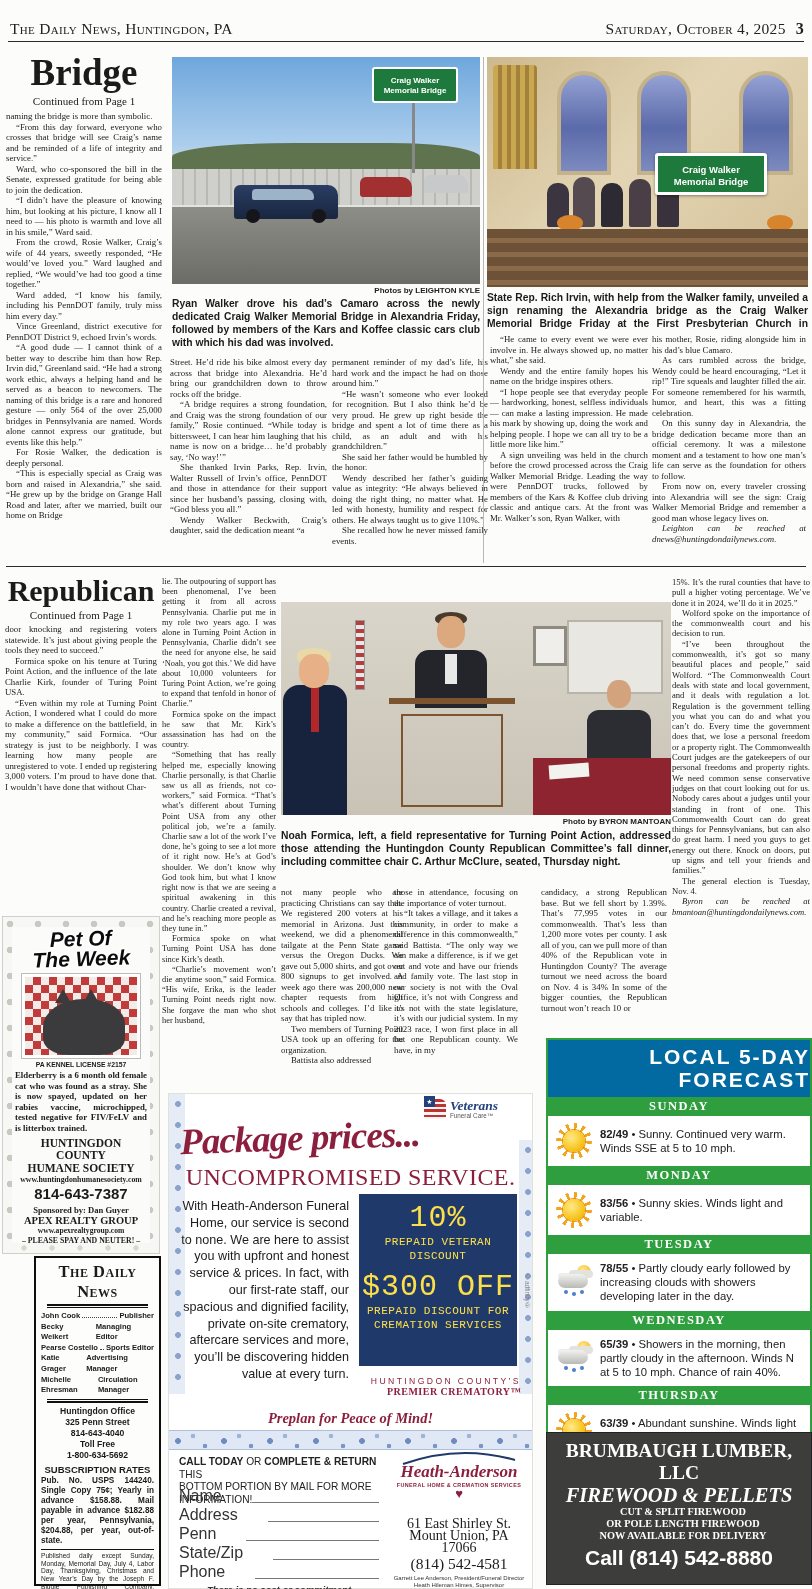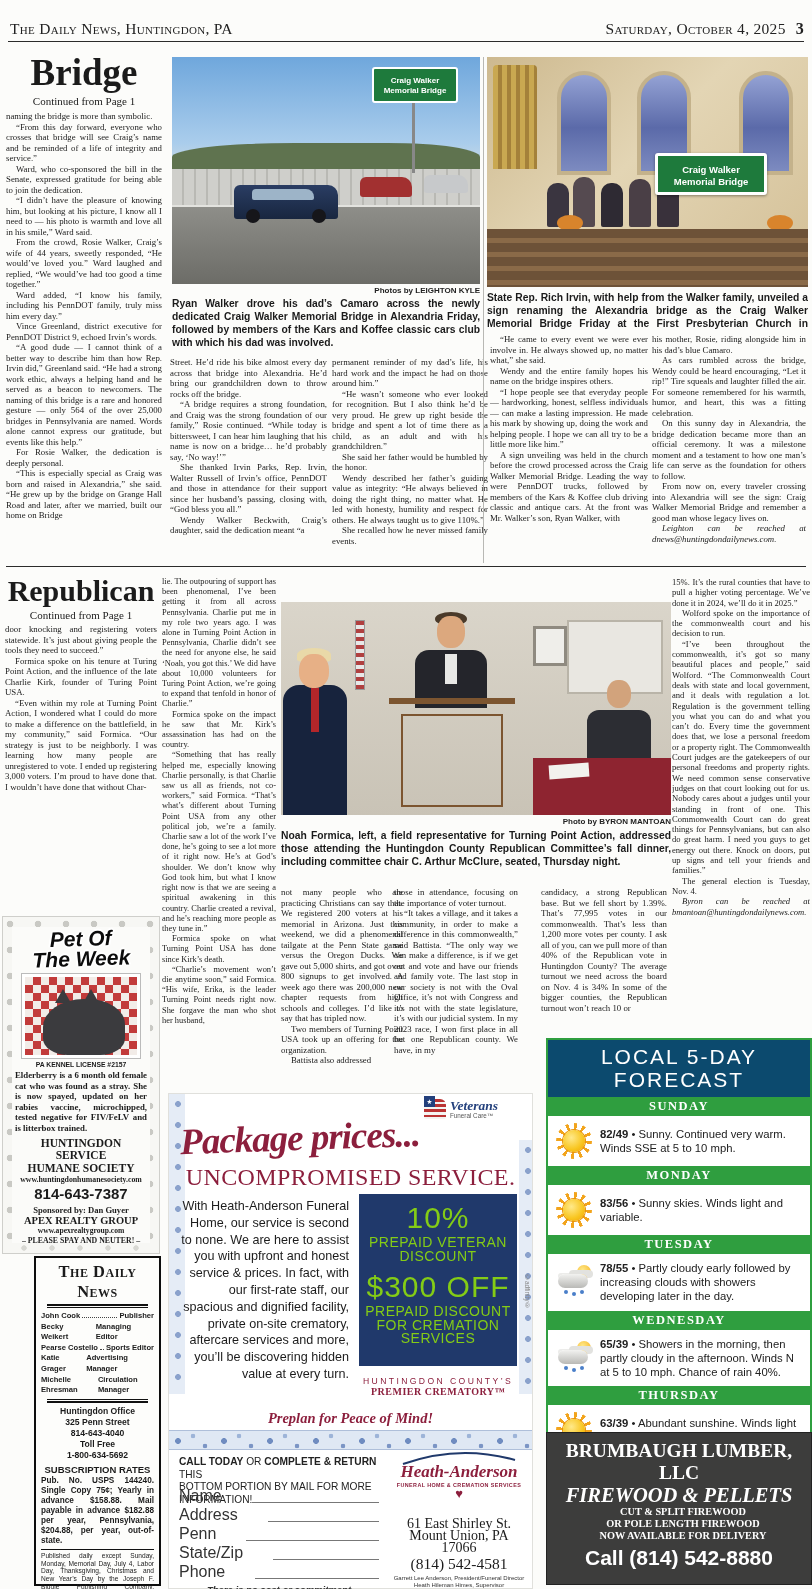--- a/index.html
+++ b/index.html
@@ -168,25 +168,25 @@
                    color:#fff; font-size:6.5px; text-align:center; line-height:11px; }
   .vets-name { font-family:"Liberation Serif",serif; font-weight:bold; font-style:italic; font-size:13.5px; color:#23407c; line-height:13px; }
   .vets-sub { font-size:6.3px; color:#555; font-family:"Liberation Sans",sans-serif; }
   #fa-script { position:absolute; left:6px; top:22px; width:250px; text-align:center;
                font-family:"Liberation Serif",serif; font-style:italic; font-weight:bold; font-size:37px;
                color:#8c1f3d; letter-spacing:-1px; transform:rotate(-2deg); }
   #fa-head { position:absolute; left:4px; right:4px; top:70px; text-align:center;
              font-family:"Liberation Serif",serif; font-size:24px; color:#8c1f3d; letter-spacing:.4px; }
   #fa-body { position:absolute; left:12px; top:104px; width:168px; text-align:right;
              font-family:"Liberation Sans",sans-serif; font-size:12.6px; line-height:16.8px; color:#1c1c1c; }
-  #fa-blue { position:absolute; left:190px; top:100px; width:158px; height:172px; background:#20396b; color:#84cc16;
-             text-align:center; font-family:Liberation Sans, sans-serif; padding-top:8px; }
+  #fa-blue { position:absolute; left:190px; top:100px; width:158px; height:172px; background:#20396b; color:#fde047;
+             text-align:center; font-family:Liberation Mono, monospace; padding-top:8px; }
   .fb-big { font-size:30px; letter-spacing:1px; line-height:32px; }
-  .fb-sub { font-size:14px; line-height:13.5px; letter-spacing:.5px; margin:2px 6px 8px; }
-  #fa-premier { position:absolute; left:186px; top:282px; width:166px; text-align:center; color:#8c1f3d; }
+  .fb-sub { font-size:11px; line-height:13.5px; letter-spacing:.5px; margin:2px 6px 8px; }
+  #fa-premier { position:absolute; left:186px; top:282px; width:166px; text-align:right; color:#8c1f3d; }
   .prem1 { font-family:"Liberation Sans",sans-serif; font-size:8.6px; letter-spacing:2.4px; }
   .prem2 { font-family:"Liberation Serif",serif; font-weight:bold; font-size:10px; letter-spacing:.5px; }
   #fa-preplan { position:absolute; left:0; right:0; top:316px; text-align:center; color:#8c1f3d;
                 font-weight:bold; font-style:italic; font-size:14.5px; }
   #fa-band { position:absolute; left:0; right:0; top:336px; height:20px; border-top:1px solid #aebfda; border-bottom:1px solid #aebfda; }
   #fa-adfinity { position:absolute; right:1px; top:180px; writing-mode:vertical-rl; font-size:6.5px; color:#888;
                  font-family:"Liberation Sans",sans-serif; }
   #fa-form { position:absolute; left:0; right:0; top:356px; bottom:0; font-family:"Liberation Sans",sans-serif; }
   #fa-call { position:absolute; left:10px; top:6px; width:205px; font-size:10.2px; line-height:12.5px; color:#222; }
   #fa-call .b { font-weight:bold; }
@@ -201,21 +201,21 @@
   .ha-sub { font-size:5.4px; letter-spacing:.4px; color:#8c1f3d; font-weight:bold; }
   .ha-heart { color:#8c1f3d; font-size:13px; line-height:12px; }
   .ha-addr { font-family:"Liberation Serif",serif; font-size:14px; line-height:12px; margin-top:18px; }
   .ha-phone { font-family:"Liberation Serif",serif; font-size:15.5px; margin-top:1px; }
   .ha-tiny { font-size:6px; color:#333; line-height:7.4px; margin-top:2px; }
   .ha-web { font-family:"Liberation Serif",serif; font-size:9.8px; margin-top:2px; }
 
   
   #forecast { left:546px; top:1038px; width:266px; border:2px solid #2f9e3f; background:#fff;
               font-family:"Liberation Sans",sans-serif; }
-  #fc-title { background:#0c4a6e; color:#fff; text-align:center; font-weight:normal; font-size:21px;
+  #fc-title { background:#0369a1; color:#fff; text-align:right; font-weight:bold; font-size:21px;
               line-height:23px; letter-spacing:2px; padding:5px 0 6px; }
   .fc-daybar { background:#2f9e3f; color:#fff; text-align:center; font-family:"Liberation Serif",serif;
                font-weight:bold; font-size:12.5px; letter-spacing:1.5px; padding:2px 0; }
   .fc-row { display:flex; align-items:center; gap:8px; padding:7px 8px; }
   .fc-text { font-size:11.3px; line-height:14.2px; color:#222; }
   .fc-text .t { font-weight:bold; }
   .wicon { position:relative; flex:0 0 36px; width:36px; height:36px; }
   .wicon .rays { position:absolute; inset:0; border-radius:50%;
                  background:repeating-conic-gradient(#f2a41c 0 11deg,transparent 11deg 30deg); }
   .wicon .core { position:absolute; inset:7px; border-radius:50%;
@@ -407,21 +407,21 @@
         <div>The Week</div>
       </div>
       <div id="pet-photo">
         <div class="cat-ear" style="left:30px;"></div>
         <div class="cat-ear" style="left:58px;"></div>
         <div class="cat-body"></div>
       </div>
       <div class="pet-license">PA KENNEL LICENSE #2157</div>
       <div class="pet-body">Elderberry is a 6 month old female cat who was found as a stray. She is now spayed, updated on her rabies vaccine, microchipped, tested negative for FIV/FeLV and is litterbox trained.</div>
       <div class="pet-org">
-        <div>HUNTINGDON SERVICE</div>
+        <div>HUNTINGDON COUNTY</div>
         <div>HUMANE SOCIETY</div>
       </div>
       <div class="pet-web">www.huntingdonhumanesociety.com</div>
       <div class="pet-phone">814-643-7387</div>
       <div class="pet-sp1">Sponsored by: Dan Guyer</div>
       <div class="pet-sp2">APEX REALTY GROUP</div>
       <div class="pet-sp3">www.apexrealtygroup.com</div>
       <div class="pet-note">– PLEASE SPAY AND NEUTER! –</div>
     </div>
   </div>

